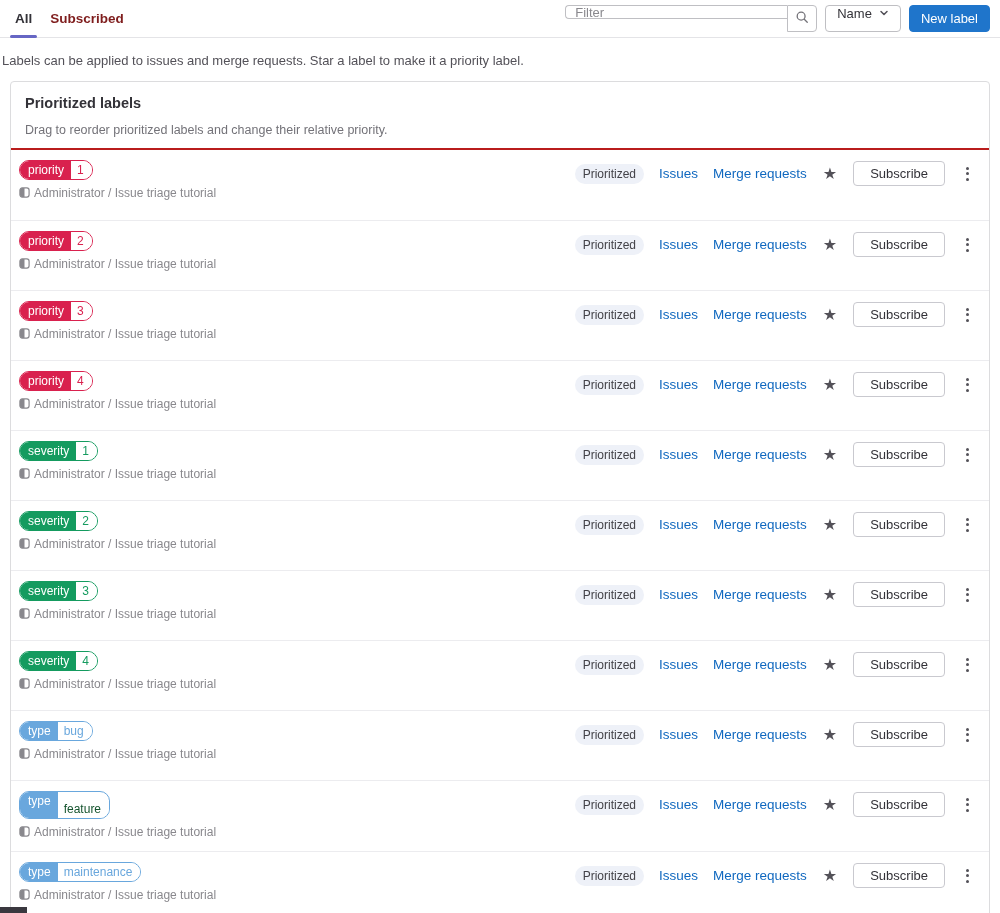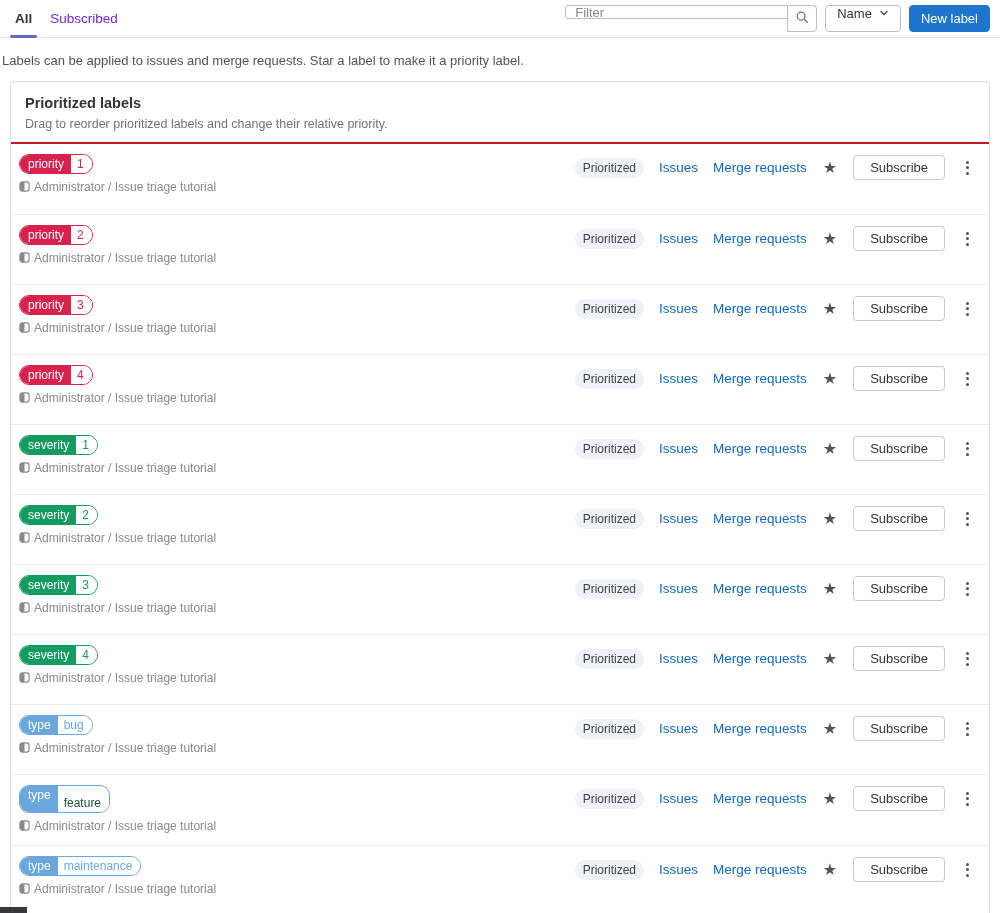--- a/index.html
+++ b/index.html
@@ -1,39 +1,39 @@
 <!DOCTYPE html>
 <html style="--accent-blue: #1f75cb; --link-blue: #1068bf; --tab-indicator: #6666c4; --badge-bg: #eef1f8; --priority-red: #d9214e; --severity-green: #149b5f; --type-blue: #69a7dd;"><head>
 <meta charset="utf-8">
 <style>
   * { margin:0; padding:0; box-sizing:border-box; }
   html,body { width:1000px; height:913px; background:#fff; font-family:"Liberation Sans", sans-serif; color:#333238; position:relative; overflow:hidden; }
 
   
   .tabs-bar { position:relative; height:38px; border-bottom:1px solid #e4e4e7; display:flex; align-items:stretch; padding-left:6px; }
-  .tab { display:flex; align-items:center; padding:0 9px; font-size:13.5px; color:#6d28d9; cursor:pointer; position:relative; }
+  .tab { display:flex; align-items:center; padding:0 9px; font-size:13.5px; color:#7f1d1d; cursor:pointer; position:relative;font-weight:bold; }
   .tab.active { color:#333238; font-weight:bold; }
   .tab.active::after { content:""; position:absolute; left:4px; right:4px; bottom:-1px; height:3px; border-radius:2px; background:var(--tab-indicator,#6666c4); }
 
   .toolbar { position:absolute; top:5px; right:10px; display:flex; align-items:center; gap:8px; }
   .filter-group { display:flex; align-items:stretch; height:27px; }
   .filter-input { width:222px; height:14px; border:1px solid #bfbfc3; border-right:none; border-radius:4px 0 0 4px; padding:0 9px; font-size:13px; color:#333238; outline:none; }
   .filter-input::placeholder { color:#89888d; }
   .filter-search-btn { width:30px; border:1px solid #bfbfc3; border-radius:0 4px 4px 0; background:#fff; display:flex; align-items:center; justify-content:center; cursor:pointer; }
   .sort-dropdown { height:27px; display:flex; align-items:flex-start; gap:7px; background:#fff; border:1px solid #bfbfc3; border-radius:4px; padding:0 11px; font-size:13px; color:#333238; cursor:pointer; }
   .new-label-btn { height:27px; background:var(--accent-blue,#1f75cb); color:#fff; border:1px solid var(--accent-blue,#1f75cb); border-radius:4px; padding:0 11px; font-size:13px; cursor:pointer; }
 
   
   .page-description { font-size:13px; color:#535158; padding:15px 2px 13px 2px; }
 
   
   .card { margin:0 10px; border:1px solid #dcdcde; border-radius:4px; background:#fff; }
   .card-header { padding:13px 14px 11px 14px; border-bottom:2px solid #b91c1c; }
   .card-title { font-size:14.5px; font-weight:bold; color:#333238; }
-  .card-subtitle { font-size:12.5px; color:#737278; margin-top:6px; }
+  .card-subtitle { font-size:12.5px; color:#737278; margin-top:12px; }
 
   ul.labels-list { list-style:none; }
   li.label-row { display:flex; justify-content:space-between; align-items:flex-start; padding:10px 14px 10px 8px; min-height:70px; }
   li.label-row + li.label-row { border-top:1px solid #ececef; }
 
   
   .scoped-label { display:inline-flex; align-items:stretch; border:1px solid; border-radius:10px; overflow:hidden; font-size:12px; line-height:16px; cursor:pointer; }
   .pill-scope { color:#fff; padding:1px 7px 1px 8px; }
   .pill-value { background:#fff; padding:1px 8px 1px 6px; }
 

